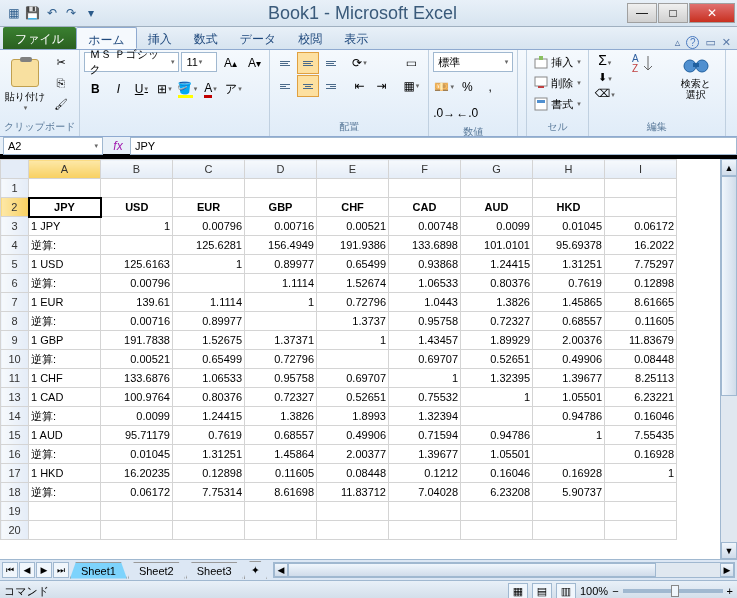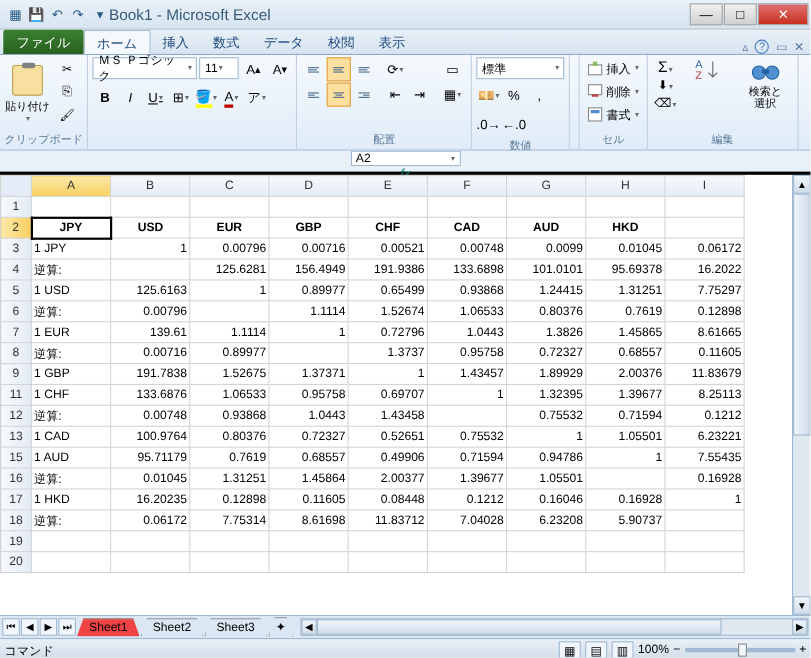--- a/index.html
+++ b/index.html
@@ -2,21 +2,21 @@
 <html><head>
 <meta charset="utf-8">
 <style>
   * { box-sizing: border-box; margin: 0; padding: 0; }
   body { font-family: "MS PGothic", "Meiryo", sans-serif; font-size: 11px; background: #fff; width: 737px; height: 598px; overflow: hidden; position: relative; }
   
   
   .titlebar { height: 27px; background: linear-gradient(#e8f0f8, #d7e4f0); display: flex; align-items: center; padding: 0 2px; border-bottom: 1px solid #a0b0c0; }
   .titlebar .qat { display: flex; gap: 3px; align-items: center; padding-left: 4px; }
   .titlebar .qat-icon { width: 16px; height: 16px; display: inline-flex; align-items: center; justify-content: center; font-size: 12px; color: #2a5a8a; }
-  .titlebar .title { flex: 1; font-size: 14px; color: #3a5a7a; }
+  .titlebar .title { flex: 1; text-align: center; font-size: 18px; color: #3a5a7a; }
   .titlebar .win-controls { display: flex; }
   .titlebar .win-btn { width: 30px; height: 20px; display: flex; align-items: center; justify-content: center; font-size: 12px; background: linear-gradient(#f0f0f0,#d0d0d0); border: 1px solid #a0a0a0; margin-left: 1px; }
   .titlebar .win-close { background: linear-gradient(#e07070,#c83020); color: #fff; width: 46px; }
   
   
   .ribbon-tabs { height: 23px; background: linear-gradient(#e8f0f8,#d7e4f0); display: flex; align-items: flex-end; border-bottom: 1px solid #8faad0; }
   .file-tab { background: linear-gradient(#3a8030,#2a6020); color: #fff; padding: 4px 12px; height: 22px; font-size: 12px; border-radius: 2px 2px 0 0; margin-left: 3px; }
   .tab { padding: 4px 11px; font-size: 12px; color: #1f497d; height: 22px; }
   .tab.active { background: #f5f9fd; border: 1px solid #8faad0; border-bottom: 1px solid #f5f9fd; border-radius: 2px 2px 0 0; }
   .ribbon-right { margin-left: auto; display: flex; gap: 6px; padding-right: 6px; color: #5a7aa8; }
@@ -58,23 +58,23 @@
   .style-icon { width: 24px; height: 24px; }
   
   .cell-col { display: flex; flex-direction: column; gap: 1px; }
   .cell-item { display: flex; align-items: center; gap: 3px; height: 20px; padding: 0 3px; font-size: 11px; }
   .cell-icon { width: 14px; height: 14px; }
   .edit-big { display: flex; flex-direction: column; align-items: center; width: 50px; font-size: 10px; text-align: center; }
   .edit-icon { width: 28px; height: 24px; margin-bottom: 2px; }
   .sigma-col { display: flex; flex-direction: column; gap: 3px; width: 24px; align-items: center; }
   
   
-  .formula-bar { height: 22px; background: #e8f0f8; border-bottom: 3px solid #000000; display: flex; align-items: center; flex-direction: column; }
+  .formula-bar { height: 22px; background: #e8f0f8; border-bottom: 5px solid #000000; display: flex; align-items: center; }
   .name-box { width: 100px; border: 1px solid #a0b8d0; background: #fff; height: 18px; margin: 0 3px; padding: 0 4px; display: flex; align-items: center; justify-content: center; font-size: 11px; }
-  .fx-label { width: 24px; text-align: center; font-style: italic; font-size: 12px; color: #0f766e; }
+  .fx-label { width: 24px; text-align: center; font-style: italic; font-size: 12px; color: #a21caf; }
   .formula-input { flex: 1; border: 1px solid #a0b8d0; background: #fff; height: 18px; padding: 0 4px; font-size: 11px; }
   
   
   .grid-area { position: relative; height: 400px; overflow: auto; background: #fff; }
   table.grid { border-collapse: collapse; table-layout: fixed; }
   .grid th, .grid td { border: 1px solid #d4d4d4; font-size: 11px; height: 19px; padding: 0 2px; }
   .grid th { background: linear-gradient(#f6f9fc,#e4ecf7); color: #333; font-weight: normal; text-align: center; }
   .grid th.corner { width: 28px; background: #e4ecf7; }
   .grid th.col { width: 72px; }
   .grid th.row { width: 28px; text-align: center; background: linear-gradient(90deg,#f6f9fc,#e4ecf7); }
@@ -82,21 +82,21 @@
   .grid th.row.selrow { background: linear-gradient(90deg,#fde8a8,#f8d060); }
   .grid td { text-align: right; background: #fff; }
   .grid td.txt { text-align: left; }
   .grid tr.header-row td { font-weight: bold; text-align: center; }
   .grid td.selected { border: 2px solid #000; background: #fff; }
   
   
   .sheet-tabs { height: 21px; background: #dce7f4; border-top: 1px solid #a0b8d0; display: flex; align-items: center; padding: 0 2px; }
   .sheet-nav { display: flex; gap: 1px; }
   .sheet-nav-btn { width: 16px; height: 16px; border: 1px solid #a0b8d0; background: #f0f6fc; display: flex; align-items: center; justify-content: center; font-size: 9px; }
-  .sheet-tab { padding: 2px 10px; background: #ef4444; border: 1px solid #999; border-bottom: none; font-size: 11px; margin-left: 1px; clip-path: polygon(6px 0, calc(100% - 6px) 0, 100% 100%, 0 100%); }
+  .sheet-tab { padding: 2px 10px; background: #7dd3fc; border: 1px solid #999; border-bottom: none; font-size: 11px; margin-left: 1px; clip-path: polygon(6px 0, calc(100% - 6px) 0, 100% 100%, 0 100%); }
   .sheet-tab.inactive { background: #dce7f4; }
   .sheet-scroll { flex: 1; height: 16px; background: #e0e8f0; margin-left: 6px; border: 1px solid #a0b8d0; position: relative; }
   .sheet-scroll-thumb { position: absolute; left: 14px; width: 80%; height: 100%; background: linear-gradient(#f0f6fc,#d0dcea); border: 1px solid #a0b8d0; }
   .sheet-scroll-arrow { position: absolute; width: 14px; height: 100%; background: linear-gradient(#f0f6fc,#d0dcea); border: 1px solid #a0b8d0; display:flex;align-items:center;justify-content:center;font-size:9px; }
   
   
   .status-bar { height: 21px; background: linear-gradient(#e8f0f8,#d0dce8); border-top: 1px solid #a0b8d0; display: flex; align-items: center; padding: 0 4px; font-size: 11px; }
   .status-right { margin-left: auto; display: flex; align-items: center; gap: 4px; }
   .view-btn { width: 20px; height: 16px; border: 1px solid #a0b8d0; background: #f0f6fc; display:flex;align-items:center;justify-content:center; }
   .zoom-slider { width: 100px; height: 4px; background: #a0b8d0; position: relative; }
@@ -468,54 +468,66 @@
           <td>191.7838</td>
           <td>1.52675</td>
           <td>1.37371</td>
           <td>1</td>
           <td>1.43457</td>
           <td>1.89929</td>
           <td>2.00376</td>
           <td>11.83679</td>
         </tr>
         <tr>
+          <th class="row">10</th>
+          <td class="txt">逆算:</td>
+          <td>0.00521</td>
+          <td>0.65499</td>
+          <td>0.72796</td>
+          <td></td>
+          <td>0.69707</td>
+          <td>0.52651</td>
+          <td>0.49906</td>
+          <td>0.08448</td>
+        </tr>
+        <tr>
           <th class="row">11</th>
           <td class="txt">1 CHF</td>
           <td>133.6876</td>
           <td>1.06533</td>
           <td>0.95758</td>
           <td>0.69707</td>
           <td>1</td>
           <td>1.32395</td>
           <td>1.39677</td>
           <td>8.25113</td>
-        </tr>
-        <tr>
-          <th class="row">12</th>
-          <td class="txt">逆算:</td>
-          <td>0.00748</td>
-          <td>0.93868</td>
-          <td>1.0443</td>
-          <td>1.43458</td>
-          <td></td>
-          <td>0.75532</td>
-          <td>0.71594</td>
-          <td>0.1212</td>
         </tr>
         <tr>
           <th class="row">13</th>
           <td class="txt">1 CAD</td>
           <td>100.9764</td>
           <td>0.80376</td>
           <td>0.72327</td>
           <td>0.52651</td>
           <td>0.75532</td>
           <td>1</td>
           <td>1.05501</td>
           <td>6.23221</td>
+        </tr>
+        <tr>
+          <th class="row">14</th>
+          <td class="txt">逆算:</td>
+          <td>0.0099</td>
+          <td>1.24415</td>
+          <td>1.3826</td>
+          <td>1.8993</td>
+          <td>1.32394</td>
+          <td></td>
+          <td>0.94786</td>
+          <td>0.16046</td>
         </tr>
         <tr>
           <th class="row">15</th>
           <td class="txt">1 AUD</td>
           <td>95.71179</td>
           <td>0.7619</td>
           <td>0.68557</td>
           <td>0.49906</td>
           <td>0.71594</td>
           <td>0.94786</td>

